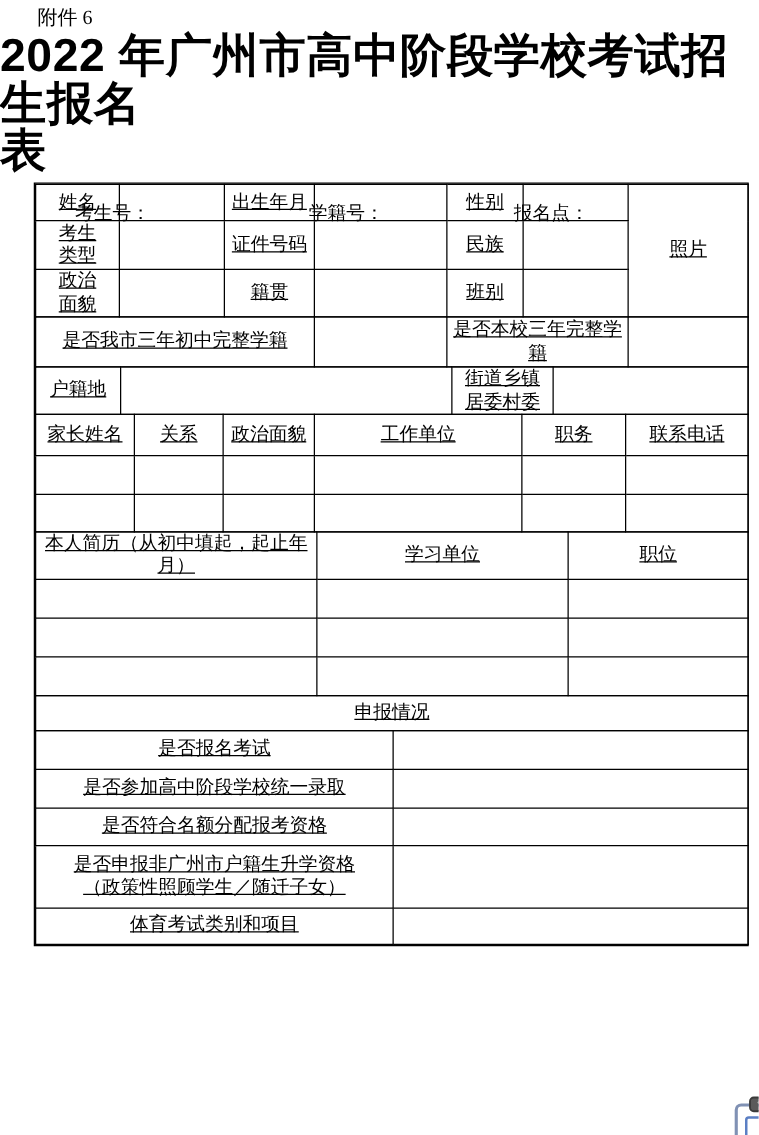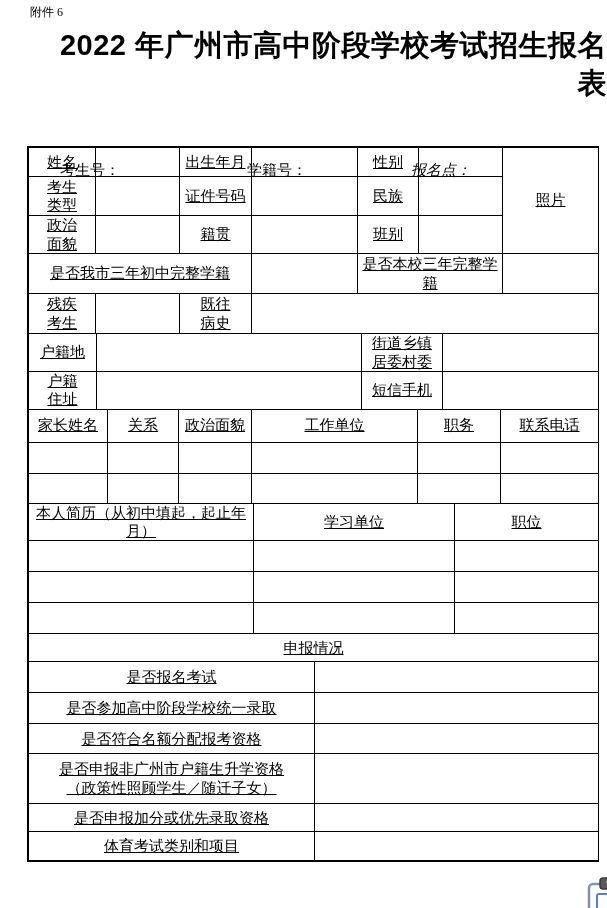--- a/index.html
+++ b/index.html
@@ -3,32 +3,32 @@
 <meta charset="utf-8">
 <style>
   html,body { margin:0; padding:0; background:#fff; }
   .sheet {
     position:relative; width:607px; height:908px; background:#ffffff;
     overflow:hidden; color:#000;
     font-family:"Liberation Serif", serif;
   }
   .attachment {
     position:absolute; left:30px; top:4px;
-    font-size:12px; white-space:pre;
+    font-size:16px; white-space:pre;
   }
   .form-title {
-    position:absolute; left:0; right:0; top:26px;
-    text-align:right; font-family:"Liberation Sans", sans-serif;
-    font-weight:bold; font-size:29px; line-height:38px;
+    position:absolute; left:0; right:16px; top:26px;
+    text-align:left; font-family:"Liberation Sans", sans-serif;
+    font-weight:bold; font-size:37px; line-height:38px;
     white-space:pre-line; letter-spacing:0.5px;
   }
   .meta-label { position:absolute; top:129px; font-size:15px;margin-top:32px; }
   .meta-candidate { left:60px; }
   .meta-student  { left:247px; }
-  .meta-regpoint { left:411px;font-style:italic; }
+  .meta-regpoint { left:411px; }
 
   .formtable {
     position:absolute; left:28px; top:147px; width:570px;
     outline:1px solid #000;
     text-decoration:underline;
   }
   .formtable table {
     border-collapse:collapse; table-layout:fixed; width:570px;
   }
   .formtable table + table { margin-top:-1px; }
@@ -110,59 +110,34 @@
       <tbody>
           <tr style="height:40px">
         <td>是否我市三年初中完整学籍</td>
         <td></td>
         <td>是否本校三年完整学籍</td>
         <td></td>
       </tr>
     </tbody>
       </table>
 
-    <table>
-      <colgroup>
-          <col style="width:67px">
-          <col style="width:84px">
-          <col style="width:72px">
-          <col style="width:347px">
-        </colgroup>
-      <tbody>
-          <tr style="height:40px">
-        <td>残疾
-考生</td>
-        <td></td>
-        <td>既往
-病史</td>
-        <td></td>
-      </tr>
-    </tbody>
-      </table>
 
     <table>
       <colgroup>
           <col style="width:68px">
           <col style="width:265px">
           <col style="width:81px">
           <col style="width:156px">
         </colgroup>
       <tbody>
           <tr style="height:38px">
         <td>户籍地</td>
         <td></td>
         <td>街道乡镇
 居委村委</td>
-        <td></td>
-      </tr>
-      <tr style="height:34px">
-        <td>户籍
-住址</td>
-        <td></td>
-        <td>短信手机</td>
         <td></td>
       </tr>
     </tbody>
       </table>
 
     <table>
       <colgroup>
           <col style="width:79px">
           <col style="width:71px">
           <col style="width:73px">
@@ -255,24 +230,20 @@
       </tr>
       <tr style="height:30px">
         <td>是否符合名额分配报考资格</td>
         <td></td>
       </tr>
       <tr style="height:50px">
         <td>是否申报非广州市户籍生升学资格
 （政策性照顾学生／随迁子女）</td>
         <td></td>
       </tr>
-      <tr style="height:28px">
-        <td>是否申报加分或优先录取资格</td>
-        <td></td>
-      </tr>
       <tr style="height:29px">
         <td>体育考试类别和项目</td>
         <td></td>
       </tr>
     </tbody>
       </table>
   </div>
 
 
   <svg class="clipboard-icon" viewBox="0 0 60 60">

